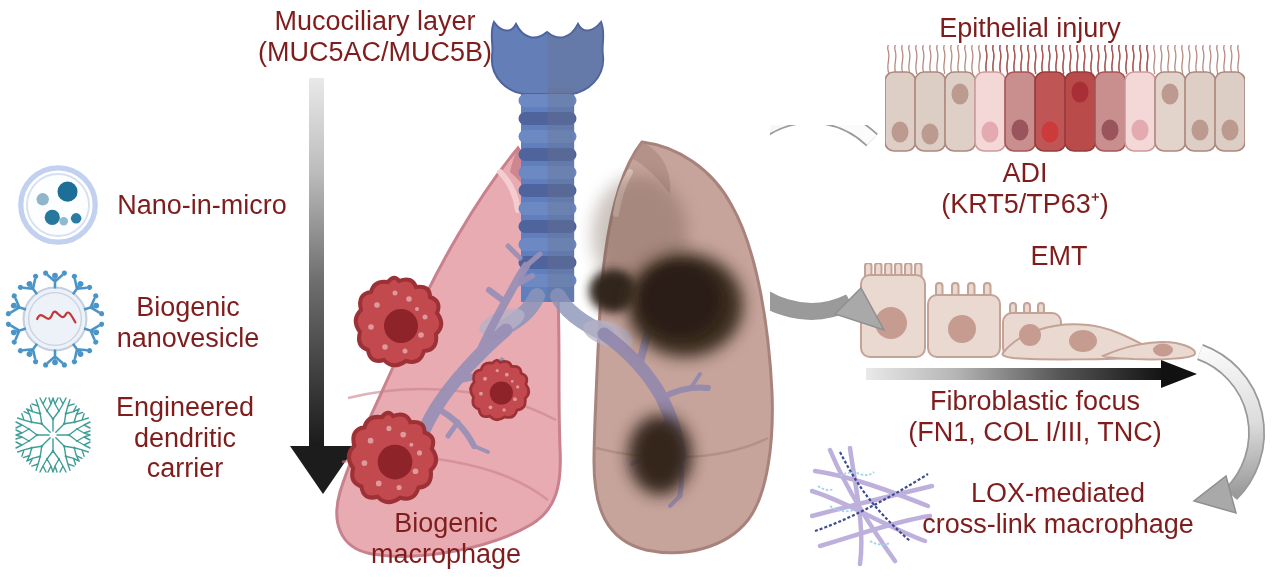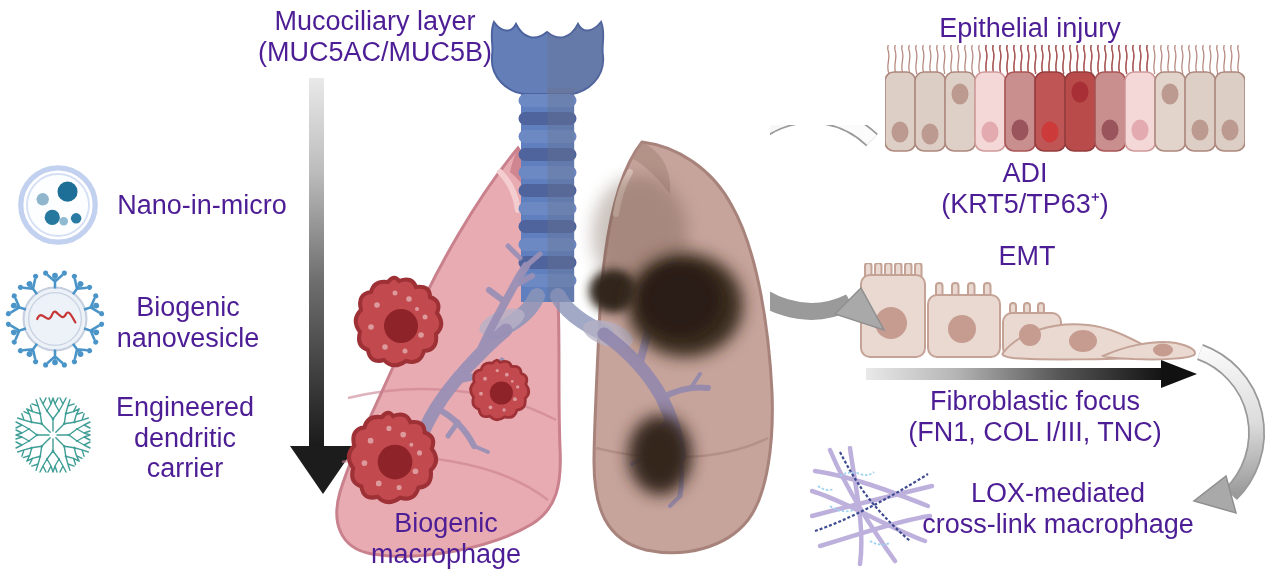--- a/index.html
+++ b/index.html
@@ -1,18 +1,18 @@
 <!DOCTYPE html>
 <html><head>
 <meta charset="utf-8">
 <style>
   html,body{margin:0;padding:0;background:#fff;}
   #figure{position:relative;width:1285px;height:580px;background:#fff;overflow:hidden;
           font-family:"Liberation Sans",sans-serif;}
-  .lbl{position:absolute;font-size:27px;line-height:1.13;color:#4c1d95;text-align:center;
+  .lbl{position:absolute;font-size:27px;line-height:1.13;color:#7f1d1d;text-align:center;
        white-space:pre-line;}
   .abs{position:absolute;}
   
   #v-arrow-shaft{position:absolute;left:309px;top:78px;width:15px;height:370px;
     background:linear-gradient(to bottom,#e9e9e9 0%,#bdbdbd 25%,#6e6e6e 55%,#1a1a1a 100%);}
   #v-arrow-head{position:absolute;left:290px;top:446px;width:0;height:0;
     border-left:33px solid transparent;border-right:33px solid transparent;
     border-top:48px solid #1c1c1c;}
   
   #h-arrow-shaft{position:absolute;left:866px;top:368px;width:300px;height:12px;
@@ -255,21 +255,21 @@
       <ellipse cx="255" cy="88" rx="8.5" ry="10.5" fill="#e3abb0"></ellipse>
       <ellipse cx="285" cy="52" rx="8.5" ry="10.5" fill="#bd9a90"></ellipse>
       <ellipse cx="315" cy="88" rx="8.5" ry="10.5" fill="#bd9a90"></ellipse>
       <ellipse cx="345" cy="88" rx="8.5" ry="10.5" fill="#bd9a90"></ellipse>
     </g>
   </svg>
 
   <div class="lbl" style="left:885px;top:158px;width:280px">ADI
 (KRT5/TP63⁺)</div>
 
-  <div class="lbl" style="left:877px;top:241px;width:300px">EMT</div>
+  <div class="lbl" style="left:909px;top:241px;width:300px">EMT</div>
 
   <svg class="abs" style="left:858px;top:263px" width="345" height="100" viewBox="0 0 345 100">
     <g fill="#e9d9d1" stroke="#c4a296" stroke-width="2">
       <rect x="7" y="0" width="6.5" height="18" rx="3"></rect>
         <rect x="17" y="0" width="6.5" height="18" rx="3"></rect>
       <rect x="27" y="0" width="6.5" height="18" rx="3"></rect>
         <rect x="37" y="0" width="6.5" height="18" rx="3"></rect>
       <rect x="47" y="0" width="6.5" height="18" rx="3"></rect>
         <rect x="57" y="0" width="6.5" height="18" rx="3"></rect>
       <rect x="3" y="12" width="64" height="82" rx="9"></rect>

